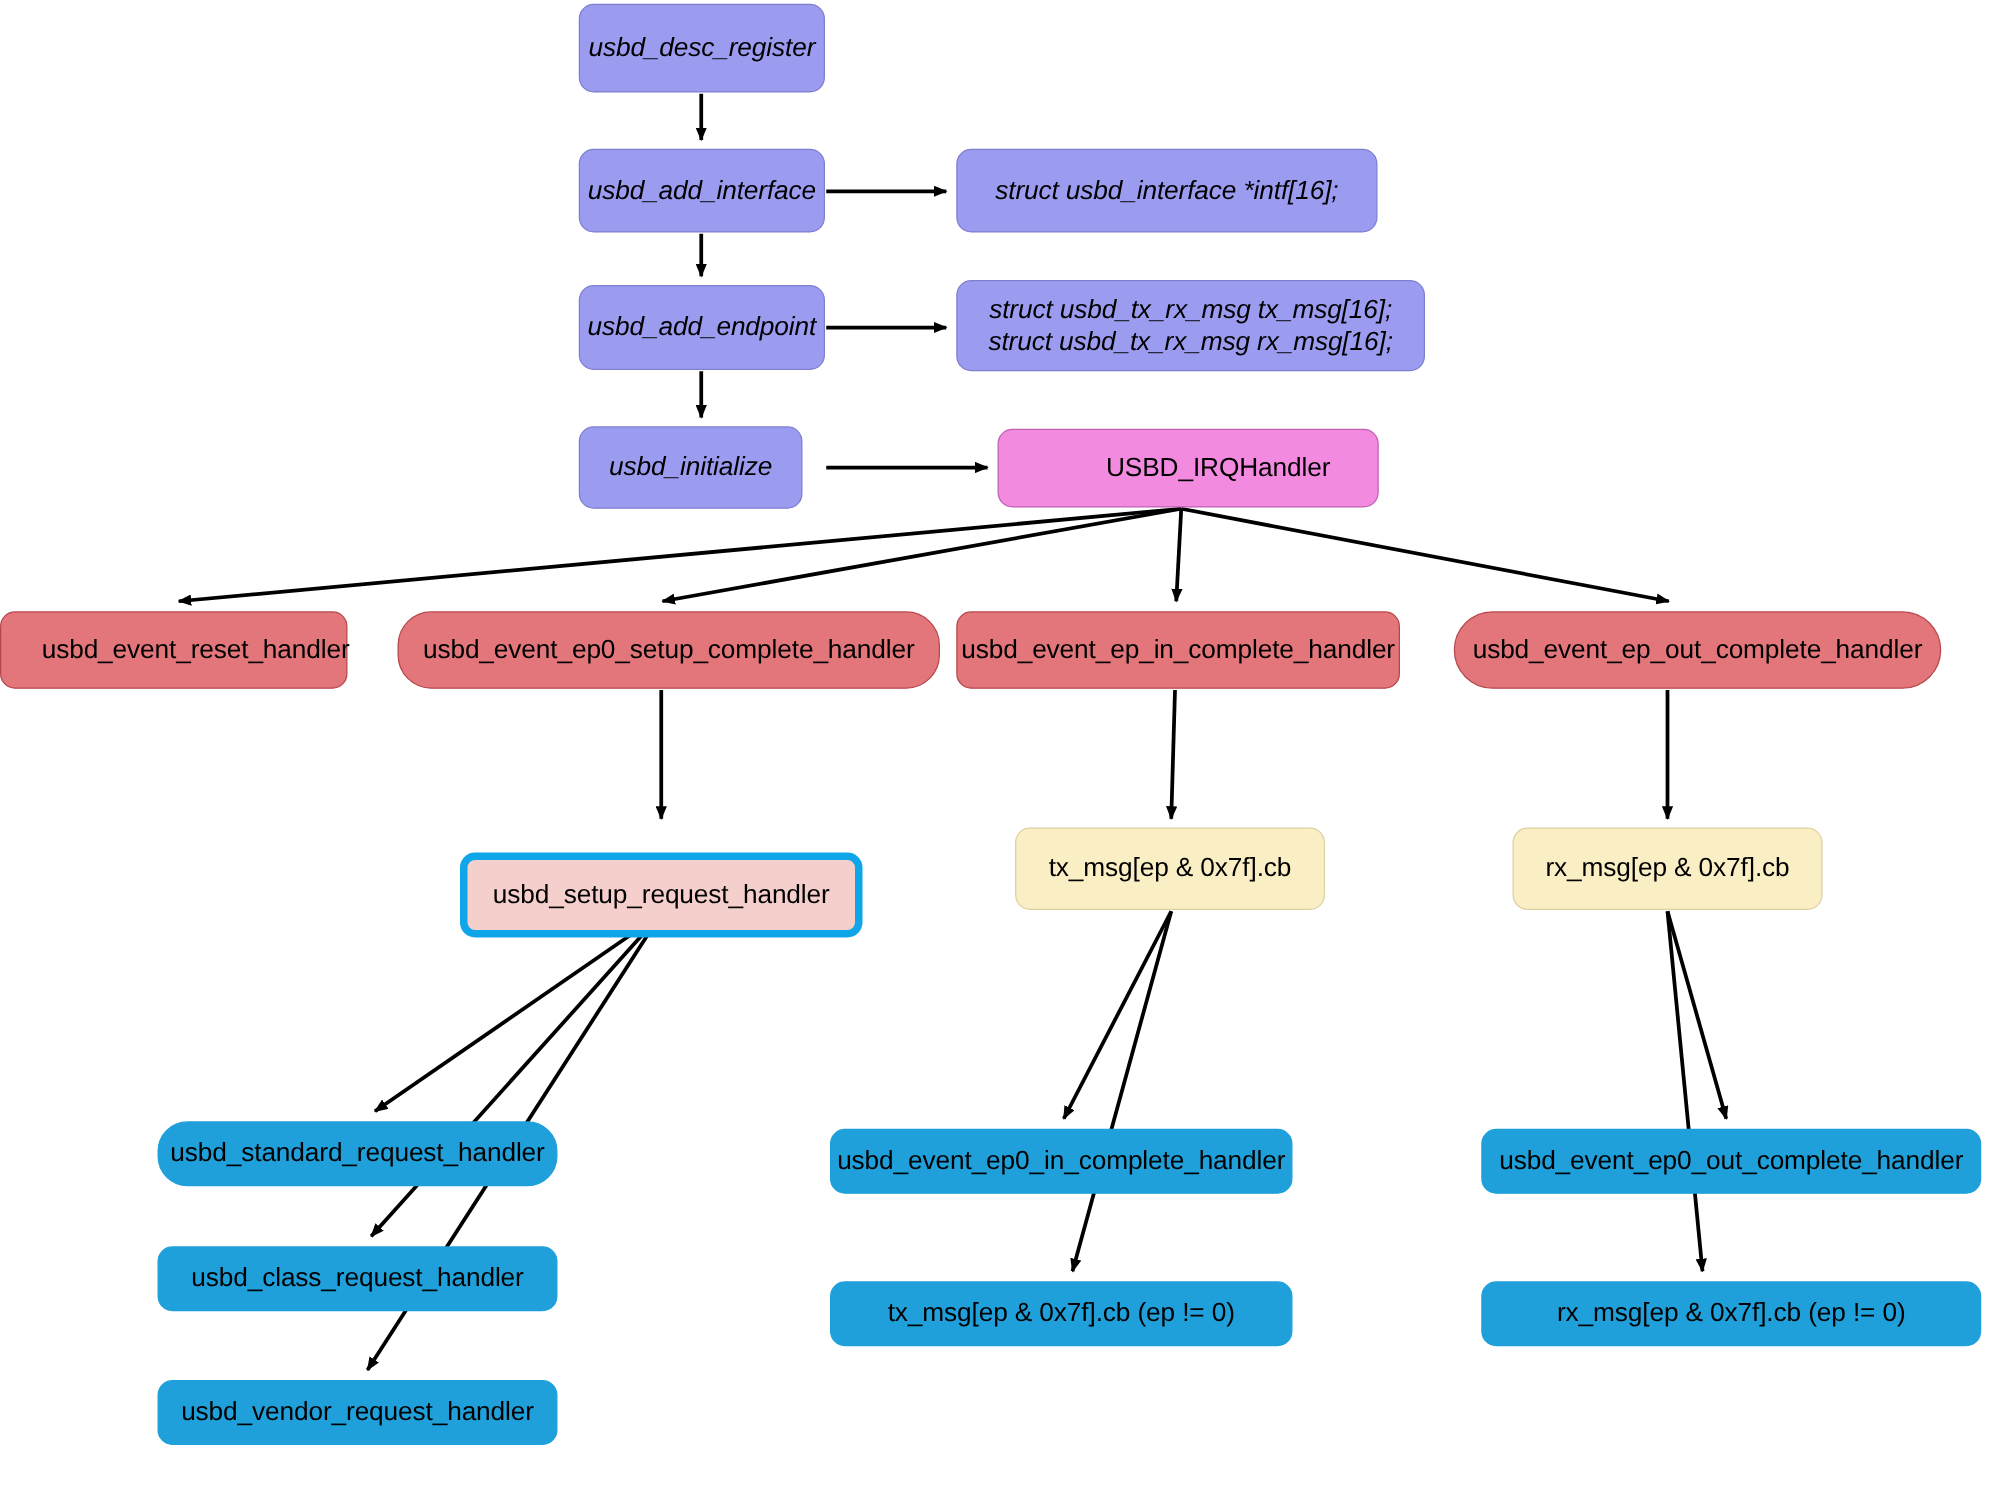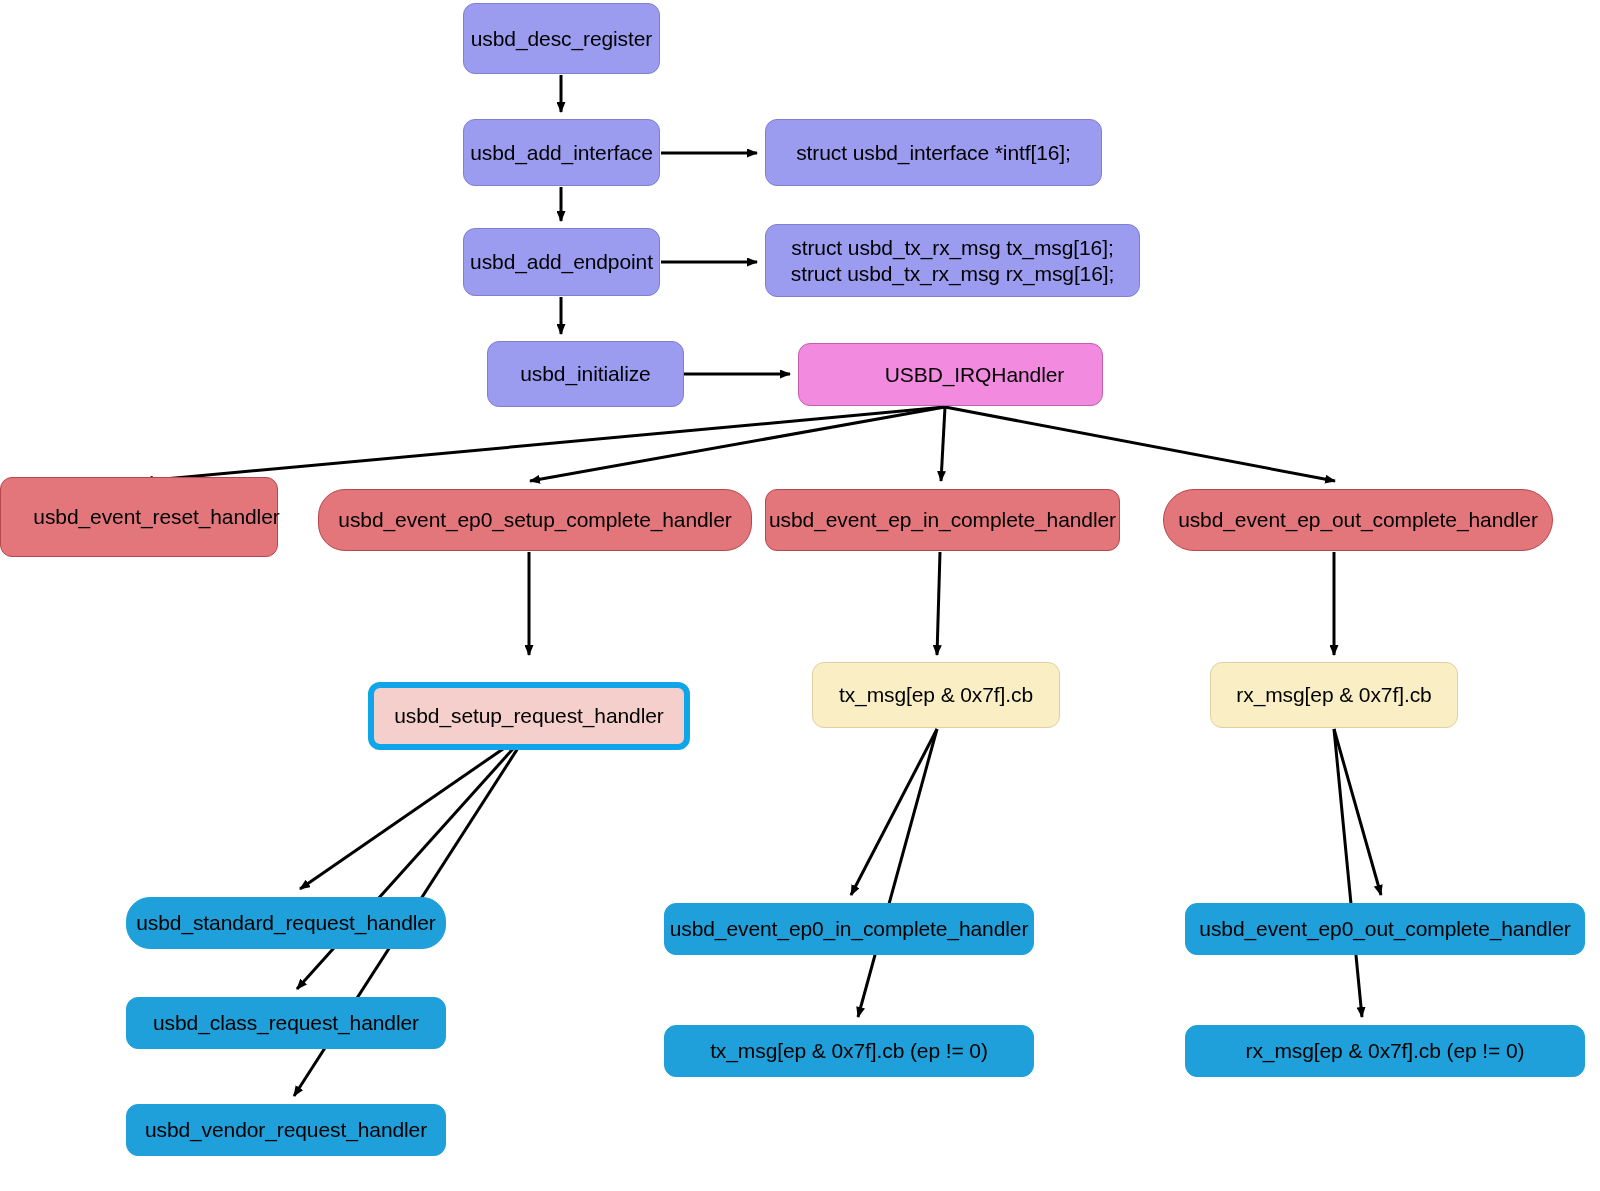--- a/index.html
+++ b/index.html
@@ -30,21 +30,21 @@
     align-items: center;
     justify-content: center;
     text-align: center;
     border-radius: 12px;
     color: #000000;
     font-size: 21px;
     line-height: 1.22;
     white-space: pre;
     letter-spacing: -0.1px;
   }
-  .node.purple  { background: #9b9bf0; border: 1px solid #7f7fd0; }
+  .node.purple  { background: #9b9bf0; border: 1px solid #7f7fd0; font-style: italic; }
   .node.magenta { background: #f28ae0; border: 1px solid #c25fb0; }
   .node.red     { background: #e2767b; border: 1px solid #b8474d; }
   .node.pinkpale{ background: #f5cfcb; border: 6px solid #0ea5e9; margin-top: 20px; }
   .node.cream   { background: #faeec4; border: 1px solid #ded0a0; }
   .node.blue    { background: #1fa0da; border: 1px solid #1fa0da; }
 </style>
 </head>
 <body>
 
 <div id="canvas">
@@ -77,23 +77,23 @@
         <line x1="1334" y1="729" x2="1362" y2="1017" stroke="#000000" stroke-width="3" marker-end="url(#arrowhead)"></line>
       </g>
   </svg>
   <div id="node-layer">
       <div class="node purple" style="left: 463px; top: 3px; width: 197px; height: 71px;">usbd_desc_register</div>
       <div class="node purple" style="left: 463px; top: 119px; width: 197px; height: 67px;">usbd_add_interface</div>
       <div class="node purple" style="left: 765px; top: 119px; width: 337px; height: 67px;">struct usbd_interface *intf[16];</div>
       <div class="node purple" style="left: 463px; top: 228px; width: 197px; height: 68px;">usbd_add_endpoint</div>
       <div class="node purple" style="left: 765px; top: 224px; width: 375px; height: 73px;">struct usbd_tx_rx_msg tx_msg[16];
 struct usbd_tx_rx_msg rx_msg[16];</div>
-      <div class="node purple" style="left: 487px; top: 341px; width: 197px; height: 66px;">usbd_initialize</div>
+      <div class="node purple" style="left: 463px; top: 341px; width: 179px; height: 66px;">usbd_initialize</div>
       <div class="node magenta" style="left: 798px; top: 343px; width: 305px; height: 63px; padding-left: 48px;">USBD_IRQHandler</div>
-      <div class="node red" style="left: 0px; top: 477px; width: 278px; height: 80px; padding-left: 35px;">usbd_event_reset_handler</div>
+      <div class="node red" style="left: 0px; top: 489px; width: 278px; height: 62px; padding-left: 35px;">usbd_event_reset_handler</div>
       <div class="node red" style="left: 318px; top: 489px; width: 434px; height: 62px; border-radius: 27px;">usbd_event_ep0_setup_complete_handler</div>
       <div class="node red" style="left: 765px; top: 489px; width: 355px; height: 62px;">usbd_event_ep_in_complete_handler</div>
       <div class="node red" style="left: 1163px; top: 489px; width: 390px; height: 62px; border-radius: 31px;">usbd_event_ep_out_complete_handler</div>
       <div class="node pinkpale" style="left: 368px; top: 662px; width: 322px; height: 68px;">usbd_setup_request_handler</div>
       <div class="node cream" style="left: 812px; top: 662px; width: 248px; height: 66px;">tx_msg[ep &amp; 0x7f].cb</div>
       <div class="node cream" style="left: 1210px; top: 662px; width: 248px; height: 66px;">rx_msg[ep &amp; 0x7f].cb</div>
       <div class="node blue" style="left: 126px; top: 897px; width: 320px; height: 52px; border-radius: 24px;">usbd_standard_request_handler</div>
       <div class="node blue" style="left: 126px; top: 997px; width: 320px; height: 52px;">usbd_class_request_handler</div>
       <div class="node blue" style="left: 126px; top: 1104px; width: 320px; height: 52px;">usbd_vendor_request_handler</div>
       <div class="node blue" style="left: 664px; top: 903px; width: 370px; height: 52px;">usbd_event_ep0_in_complete_handler</div>

